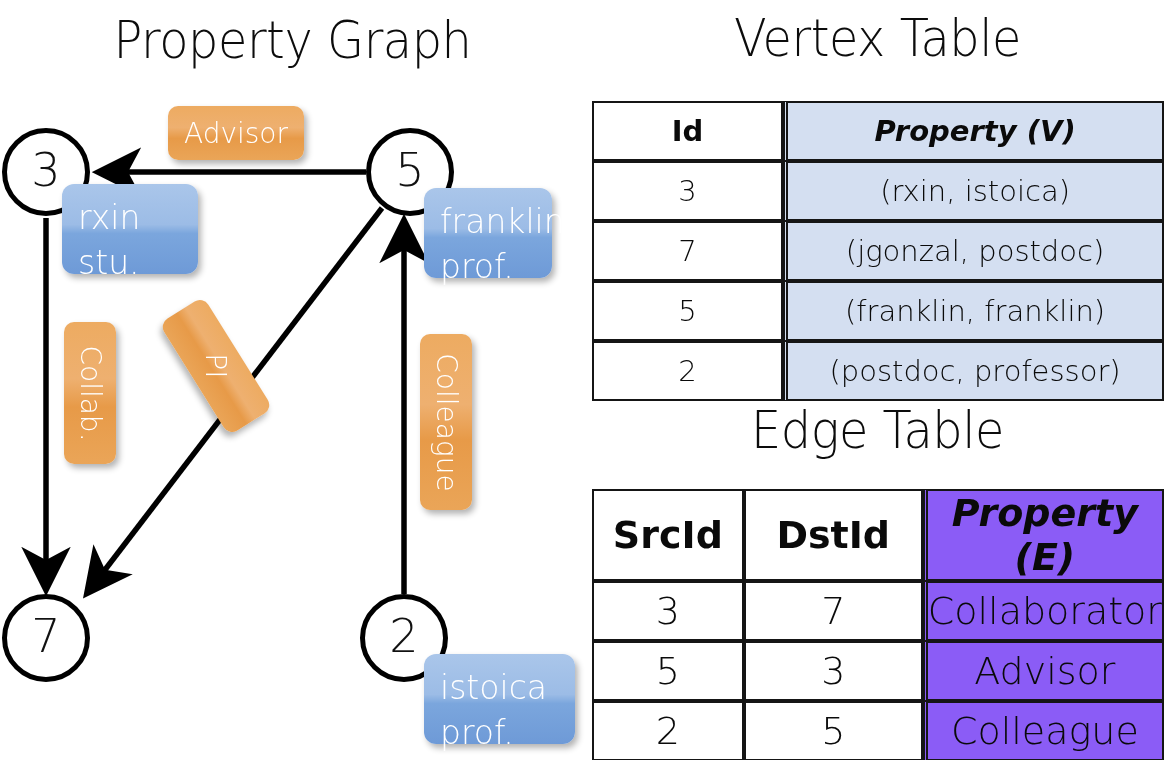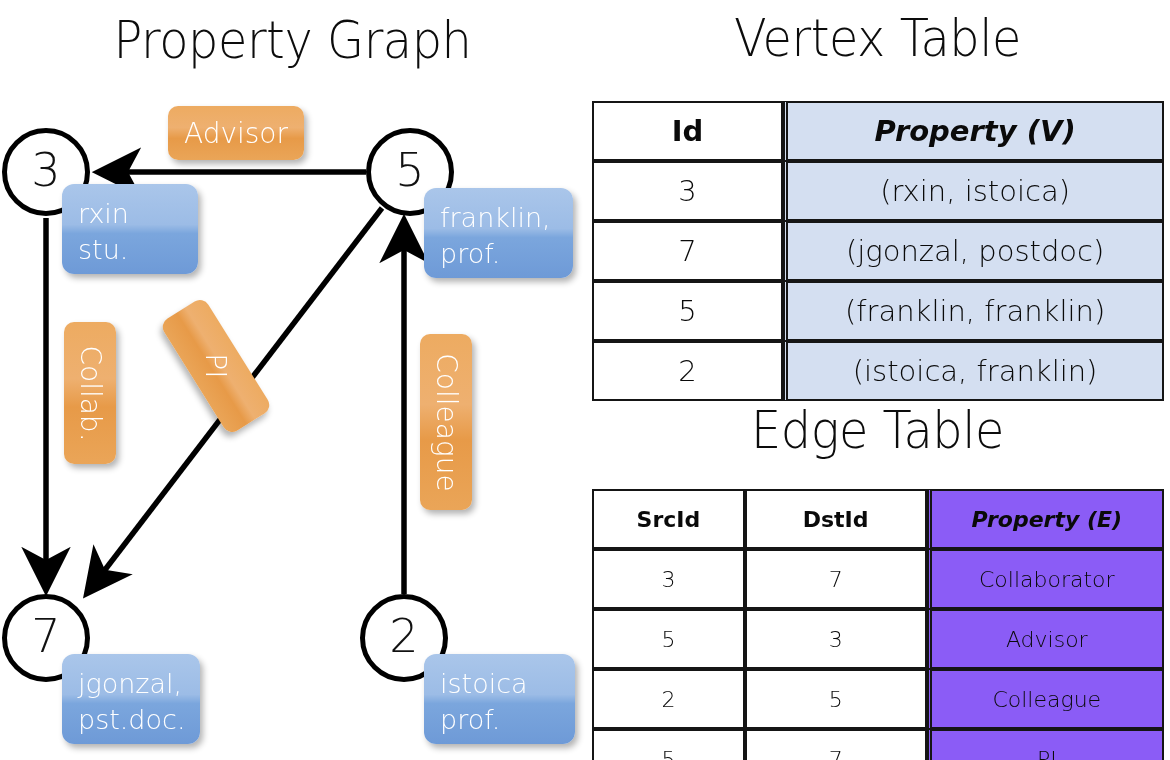--- a/index.html
+++ b/index.html
@@ -79,21 +79,21 @@
 
   
   .vprop {
     position: absolute;
     border-radius: 12px;
     background: linear-gradient(to bottom, #aac6ea 0%, #9cbce6 45%, #7ba6dd 55%, #6e9ad7 100%);
     box-shadow: 3px 4px 6px rgba(0,0,0,0.30);
     color: #ffffff;
     font-family: "DejaVu Sans", sans-serif;
     font-weight: 300;
-    font-size: 27px;
+    font-size: 33px;
     line-height: 1.35;
     padding: 12px 0 12px 16px;
     box-sizing: border-box;
     z-index: 4;
     white-space: pre-line;
   }
 
   
   .eprop {
     position: absolute;
@@ -132,21 +132,21 @@
     color: #0a0a0a;
   }
   .data-table th { font-weight: 700; }
 
   #vertex-table { left: 592px; top: 101px; width: 572px; }
   #vertex-table td, #vertex-table th { height: 56px; font-size: 29px; }
   #vertex-table .col-id   { width: 190px; background: #fff; margin-top: 18px; }
   #vertex-table .col-prop { width: 378px; background: #d4dff1; border-left-width: 5px; border-left-style: double; }
 
   #edge-table { left: 592px; top: 489px; width: 572px; }
-  #edge-table td, #edge-table th { height: 56px; font-size: 22px; }
+  #edge-table td, #edge-table th { height: 56px; font-size: 38px; }
   #edge-table .col-src { width: 152px; background: #fff; }
   #edge-table .col-dst { width: 182px; background: #fff; }
   #edge-table .col-prop { width: 234px; background: #8b5cf6; border-left-width: 5px; border-left-style: double; }
 
   .hdr-id, .hdr-src, .hdr-dst { font-size: 30px; }
   .hdr-prop { font-size: 30px; font-style: italic; }
 </style>
 </head>
 <body>
 
@@ -183,25 +183,23 @@
   <div class="graph-node" style="left:2px; top:594px;">
     <span>7</span>
   </div>
   <div class="graph-node" style="left:360px; top:594px;">
     <span>2</span>
   </div>
 
   <div class="vprop" style="left:62px; top:184px; width:136px; height:90px;">rxin
 stu.</div>
 
-  <div class="vprop" style="left:424px; top:188px; width:149px; height:90px;">franklin,
+  <div class="vprop" style="left:424px; top:188px; width:128px; height:90px;">franklin,
 prof.</div>
 
-  <div class="vprop" style="left:62px; top:654px; width:138px; height:90px;">jgonzal,
-pst.doc.</div>
 
   <div class="vprop" style="left:424px; top:654px; width:151px; height:90px;">istoica
 prof.</div>
 
   <div class="eprop" style="left:168px; top:106px; width:136px; height:54px;">
     <span class="lbl">Advisor</span>
   </div>
 
   <div class="eprop rot90" style="left:64px; top:322px; width:52px; height:142px;">
     <span class="lbl">Collab.</span>
@@ -231,21 +229,21 @@
     <tr>
       <td class="col-id">7</td>
       <td class="col-prop">(jgonzal, postdoc)</td>
     </tr>
     <tr>
       <td class="col-id">5</td>
       <td class="col-prop">(franklin, franklin)</td>
     </tr>
     <tr>
       <td class="col-id">2</td>
-      <td class="col-prop">(istoica, franklin)</td>
+      <td class="col-prop">(postdoc, professor)</td>
     </tr>
   </tbody>
 </table>
 
 <table class="data-table" id="edge-table">
   <thead>
     <tr>
       <th class="col-src hdr-src">SrcId</th>
       <th class="col-dst hdr-dst">DstId</th>
       <th class="col-prop hdr-prop">Property (E)</th>

